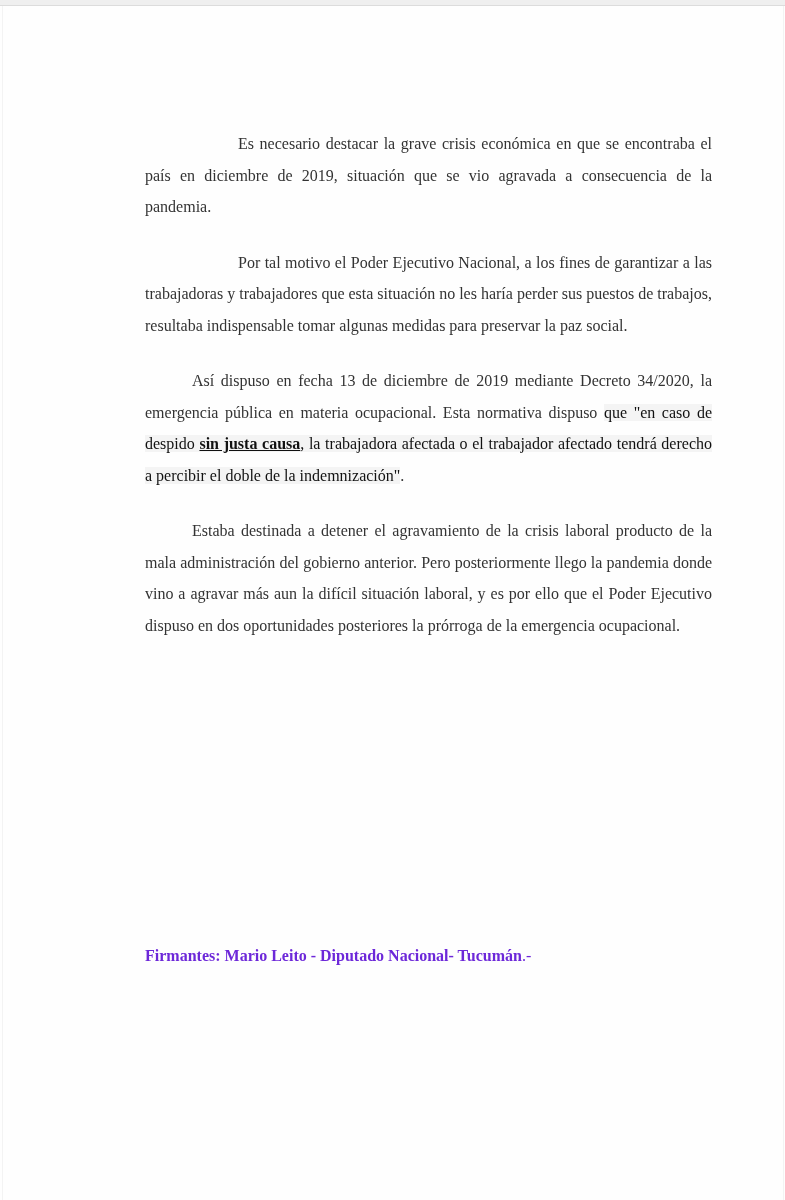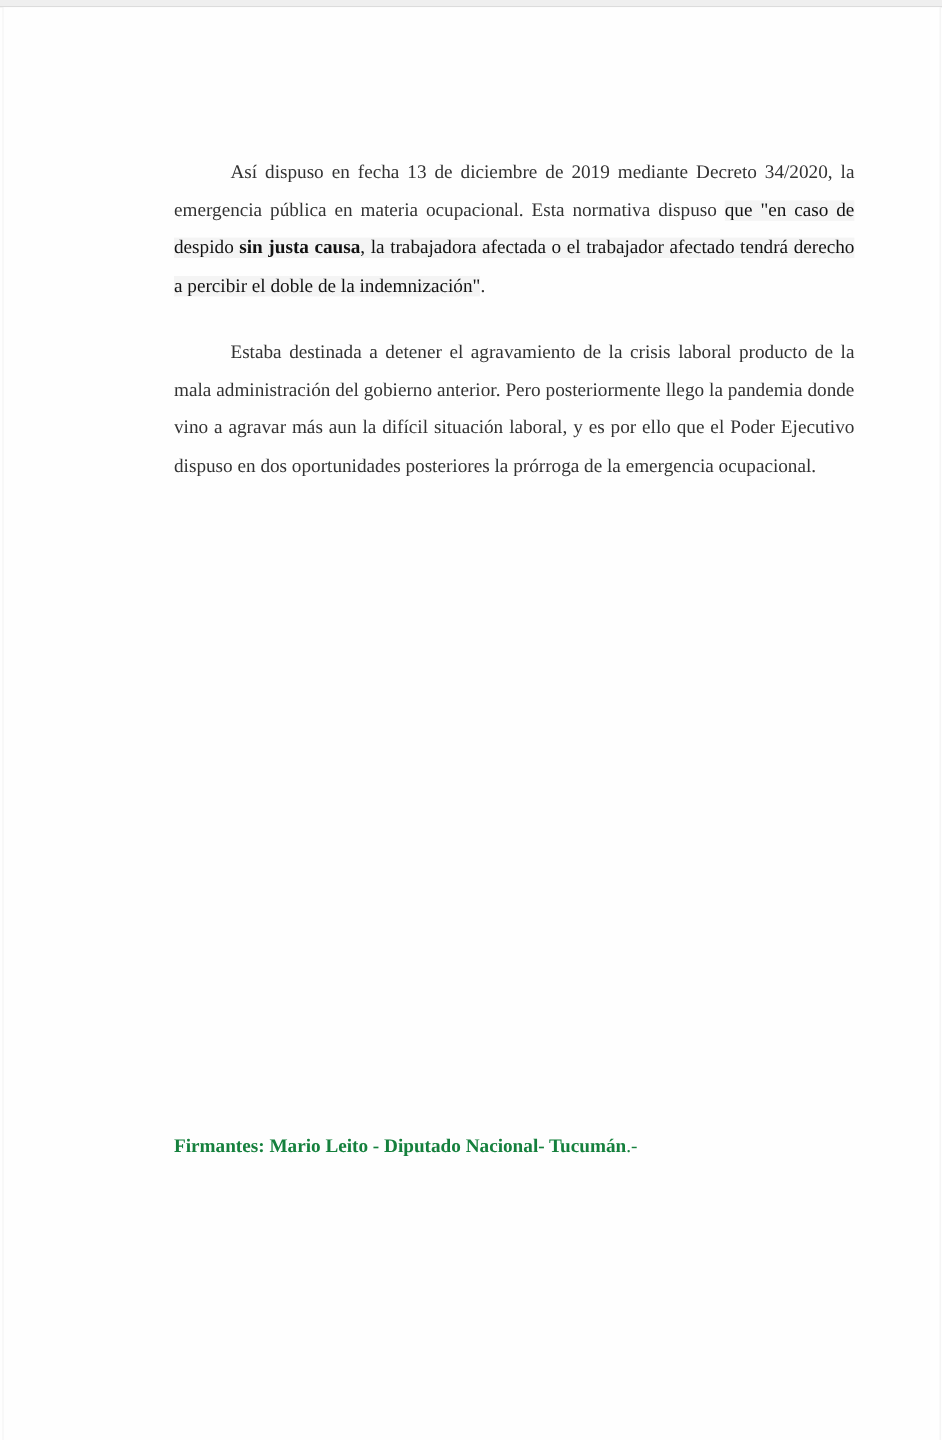--- a/index.html
+++ b/index.html
@@ -33,38 +33,40 @@
       margin: 0 0 24px 0;
       text-align: justify;
       text-align-last: left;
     }
     .indent-large { text-indent: 93px; }
     .indent-small { text-indent: 47px; }
     .quote {
       background: #f4f4f4;
       color: #111;
     }
-    .bold { font-weight: bold; }
+    .bold { font-weight: bold; text-decoration: underline; }
     .signers {
       position: absolute;
       left: 145px;
       top: 945px;
       font-size: 16px;
       line-height: 22px;
       font-weight: bold;
-      color: #15803d;
+      color: #6d28d9;
     }
     .signers .suffix { font-weight: normal; }
   </style>
 </head>
 <body>
 
 <div class="top-strip"></div>
 
 <div class="page">
 </div>
 
 <div class="content">
+  <p class="para indent-large">Es necesario destacar la grave crisis económica en que se encontraba el país en diciembre de 2019, situación que se vio agravada a consecuencia de la pandemia.</p>
+  <p class="para indent-large">Por tal motivo el Poder Ejecutivo Nacional, a los fines de garantizar a las trabajadoras y trabajadores que esta situación no les haría perder sus puestos de trabajos, resultaba indispensable tomar algunas medidas para preservar la paz social.</p>
   <p class="para indent-small"><span>Así dispuso en fecha 13 de diciembre de 2019 mediante Decreto 34/2020, la emergencia pública en materia ocupacional. Esta normativa dispuso </span><span class="quote"><span>que "en caso de despido </span><span class="bold">sin justa causa</span><span>, la trabajadora afectada o el trabajador afectado tendrá derecho a percibir el doble de la indemnización"</span></span><span>.</span></p>
   <p class="para indent-small">Estaba destinada a detener el agravamiento de la crisis laboral producto de la mala administración del gobierno anterior. Pero posteriormente llego la pandemia donde vino a agravar más aun la difícil situación laboral, y es por ello que el Poder Ejecutivo dispuso en dos oportunidades posteriores la prórroga de la emergencia ocupacional.</p>
 </div>
 
 <div class="signers"><span>Firmantes: Mario Leito - Diputado Nacional- Tucumán</span><span class="suffix">.-</span></div>
 
 </body></html>

